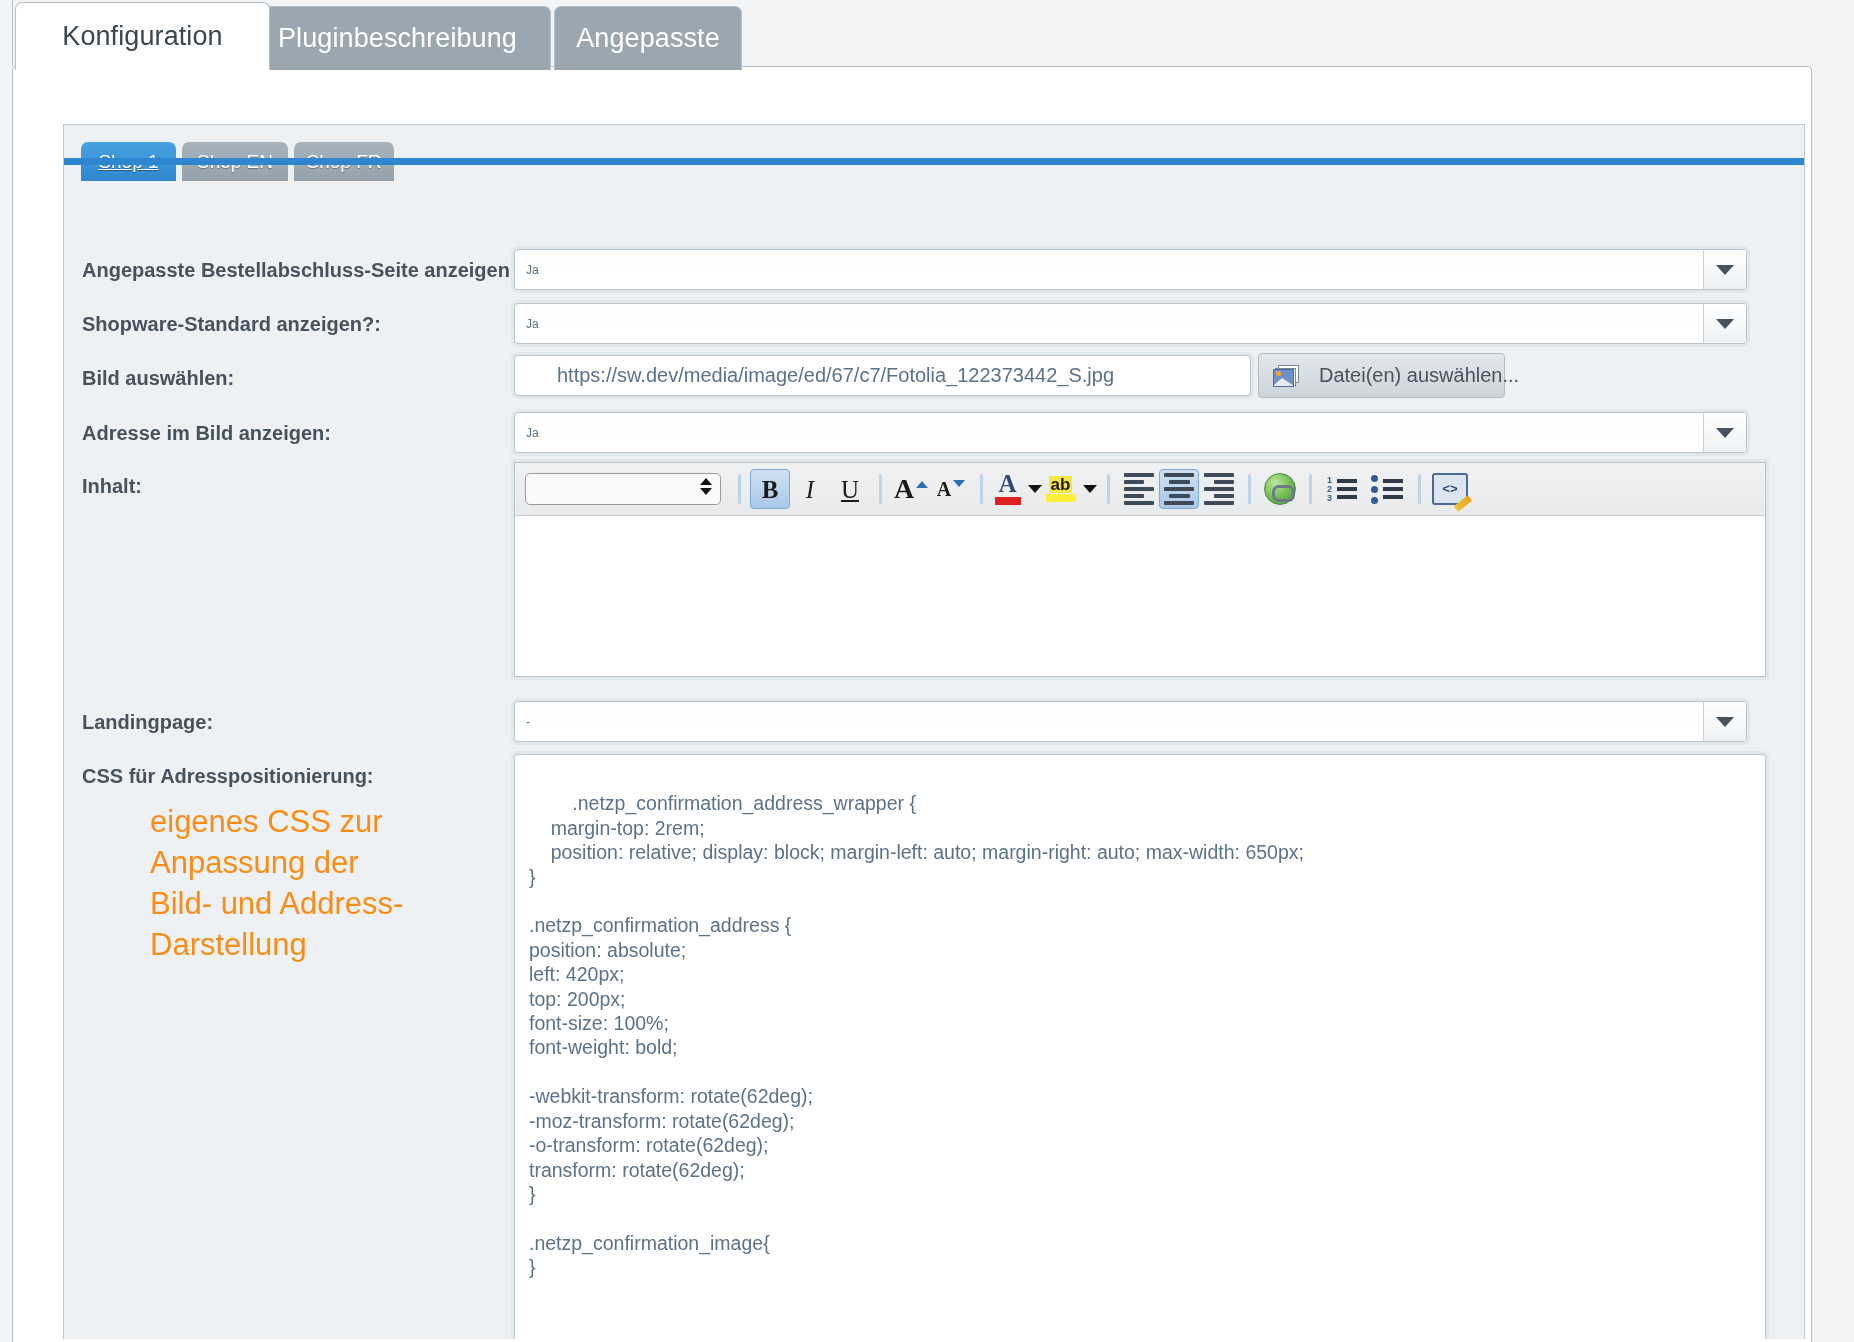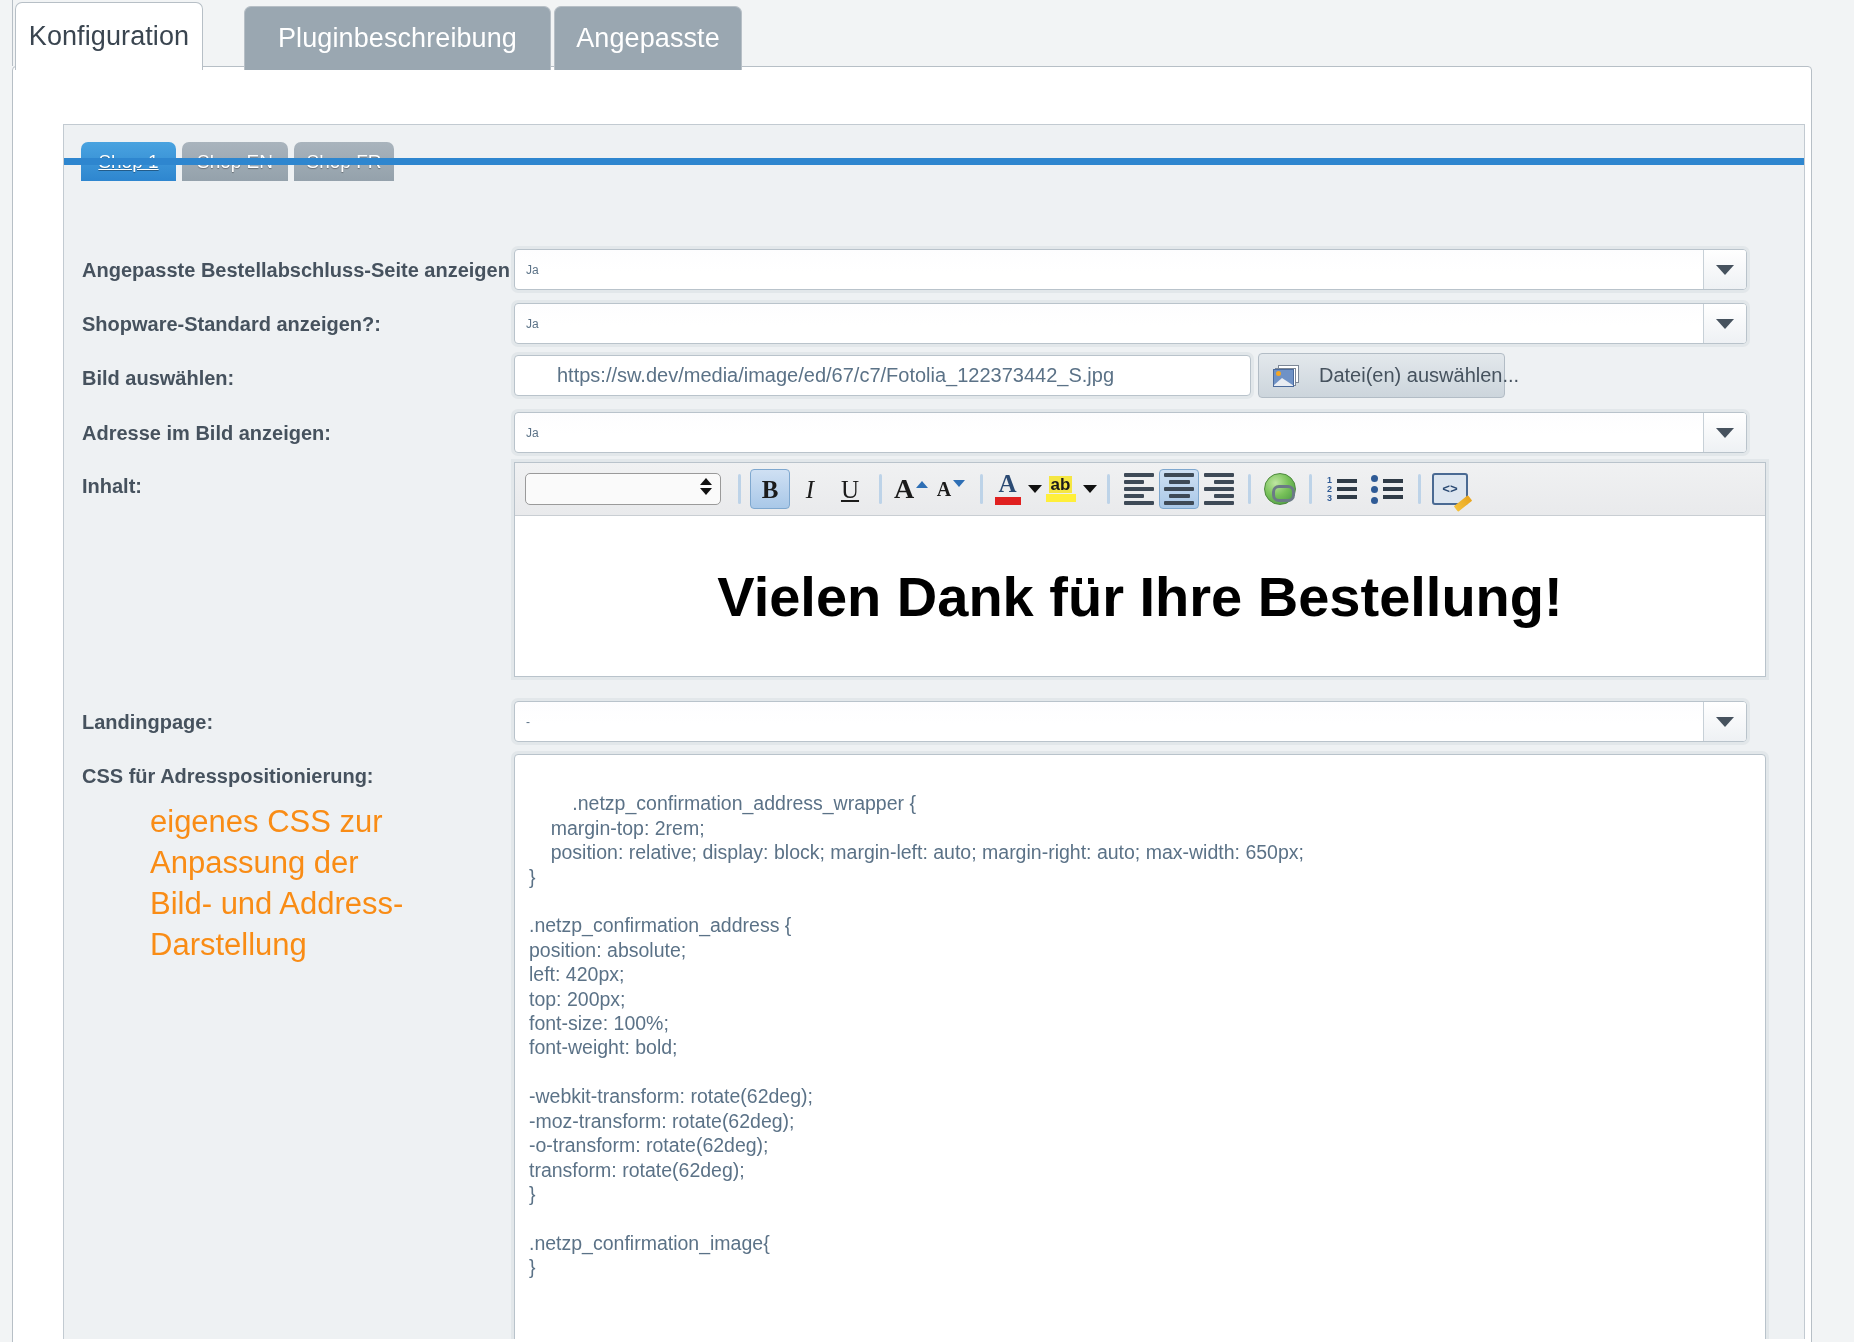--- a/index.html
+++ b/index.html
@@ -71,21 +71,21 @@
     cursor: pointer;
   }
   .tab.active {
     background: #ffffff;
     color: #3a4550;
     border-color: #b7bfc6;
     top: 2px;
     height: 68px;
     z-index: 3;
   }
-  #tab-0 { left: 15px;  width: 188px; }
+  #tab-0 { left: 15px;  width: 255px; }
   #tab-1 { left: 244px; width: 307px; }
   #tab-2 { left: 554px; width: 188px; }
 
   
   .shop-panel {
     position: absolute;
     left: 63px;
     top: 124px;
     width: 1742px;
     height: 1215px;
@@ -639,23 +639,20 @@
             </span>
           </div>
 
           <div class="tb-sep"></div>
 
           <div class="tb-item">
             <span class="src-icon">&lt;&gt;</span>
           </div>
         </div>
 
-        <div class="editor-canvas" style="height:161px;">
-          <div class="editor-heading">Vielen Dank für Ihre Bestellung!</div>
-        </div>
       </div>
 
       <div class="label" style="top:546px;">Landingpage:</div>
       <div class="combo" style="left:450px; top:536px; width:1233px;">
         <span class="value">-</span>
         <span class="trigger">
           <span class="caret-down"></span>
         </span>
       </div>
 

